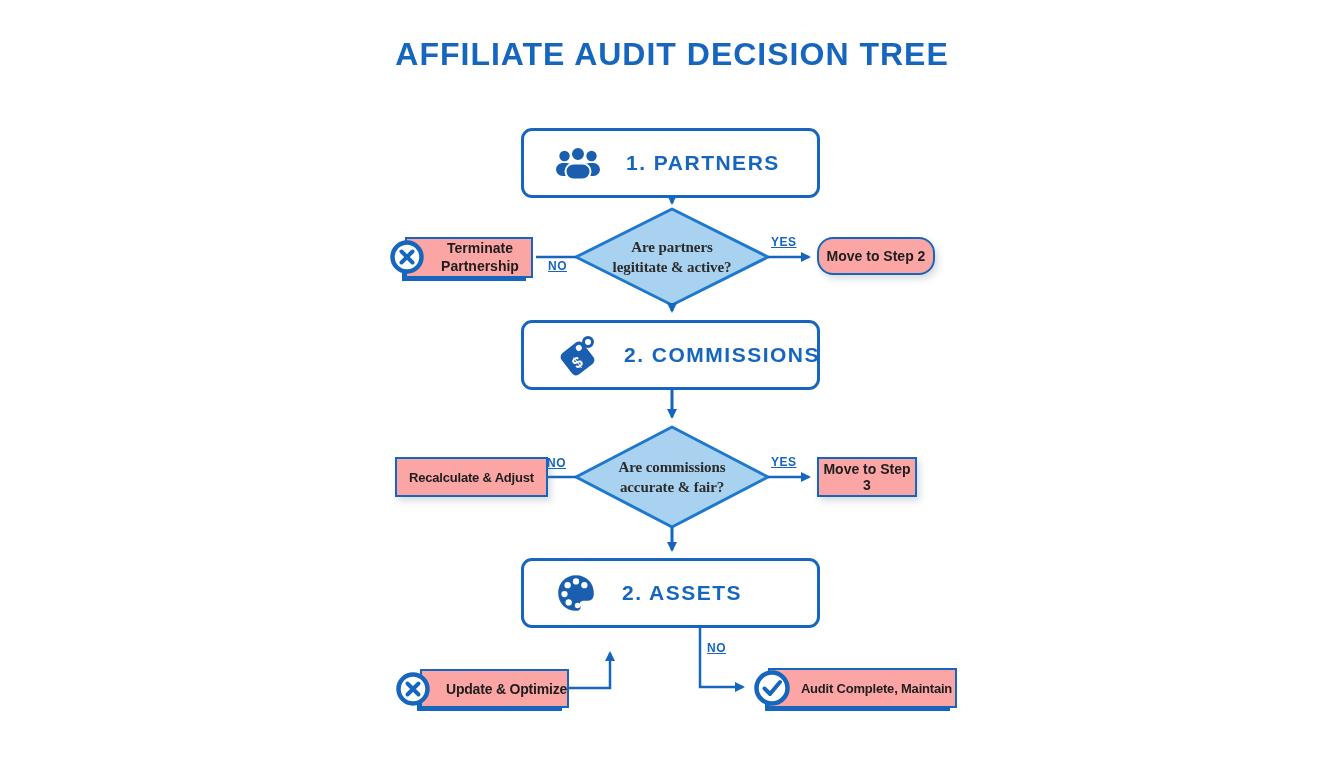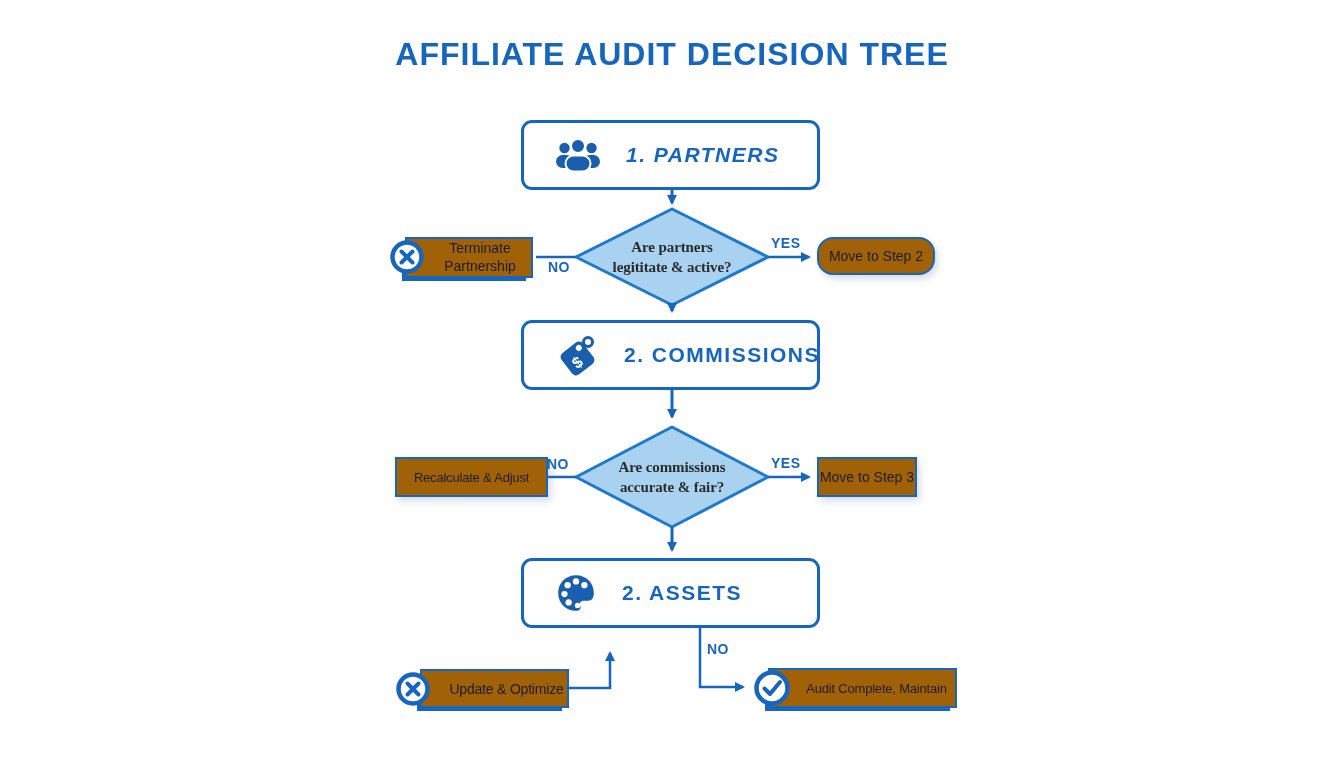--- a/index.html
+++ b/index.html
@@ -23,28 +23,28 @@
   .diamond{fill:var(--diamond-fill);stroke:var(--diamond-stroke);stroke-width:3;stroke-linejoin:round;}
 
   .step-box{position:absolute;left:521px;width:299px;height:70px;background:#fff;
     border:3px solid var(--accent);border-radius:11px;display:flex;align-items:center;
     padding-left:30px;gap:24px;z-index:2;}
   .step-label{color:var(--accent);font-weight:800;font-size:21px;letter-spacing:1.5px;white-space:nowrap;}
 
   .decision-text{position:absolute;width:190px;text-align:center;z-index:2;
     color:var(--dark-text);font-weight:700;font-size:15px;line-height:1.3;letter-spacing:-0.1px;font-family:Liberation Serif, serif;}
 
-  .action-box{position:absolute;background:#a16207;border:2.5px solid var(--accent);
+  .action-box{position:absolute;background:#fca5a5;border:2.5px solid var(--accent);
     display:flex;align-items:center;justify-content:center;text-align:center;
-    color:#1d1d1d;font-weight:400;z-index:2;}
+    color:#1d1d1d;font-weight:700;z-index:2;}
   .offset-border{box-shadow:-5px 5px 0 -2px var(--accent);}
   .soft-shadow{box-shadow:3px 4px 7px rgba(110,130,155,0.28);}
 
-  .branch-label{position:absolute;color:var(--accent);font-weight:800;font-size:14px;
-    letter-spacing:0.5px;z-index:2;}
+  .branch-label{position:absolute;color:var(--accent);font-weight:800;font-size:12px;
+    letter-spacing:0.5px;z-index:2;text-decoration:underline;}
 
   .circle-icon{position:absolute;z-index:3;}
   .step-icon{flex:0 0 auto;}
 </style>
 </head>
 <body>
 
 <div class="canvas">
 
   <div class="title">AFFILIATE AUDIT DECISION TREE</div>
@@ -65,21 +65,21 @@
     <path class="conn" d="M672 390 L672 417" marker-end="url(#arrow)"></path>
     <polygon class="diamond" points="672,427 768,477 672,527 576,477"></polygon>
     <path class="conn-side" d="M576 477 L536 477"></path>
     <path class="conn-side" d="M768 477 L809 477" marker-end="url(#arrow)"></path>
     <path class="conn" d="M672 527 L672 550" marker-end="url(#arrow)"></path>
 
     <path class="conn-side" d="M560 688 L610 688 L610 653" marker-end="url(#arrow)"></path>
     <path class="conn-side" d="M700 628 L700 687 L743 687" marker-end="url(#arrow)"></path>
   </svg>
 
-  <div class="step-box" style="top:120px;font-style:italic;">
+  <div class="step-box" style="top:128px;">
     <svg class="step-icon" width="48" height="36" viewBox="0 0 48 36">
       <circle cx="10.5" cy="11" r="5.2" fill="var(--icon-blue)"></circle>
       <circle cx="37.5" cy="11" r="5.2" fill="var(--icon-blue)"></circle>
       <rect x="2" y="18" width="17" height="13" rx="6.5" fill="var(--icon-blue)"></rect>
       <rect x="29" y="18" width="17" height="13" rx="6.5" fill="var(--icon-blue)"></rect>
       <circle cx="24" cy="9" r="7" fill="var(--icon-blue)" stroke="#fff" stroke-width="2"></circle>
       <rect x="11.5" y="18.5" width="25" height="16" rx="8" fill="var(--icon-blue)" stroke="#fff" stroke-width="2"></rect>
     </svg>
     <span class="step-label">1. PARTNERS</span>
   </div>

